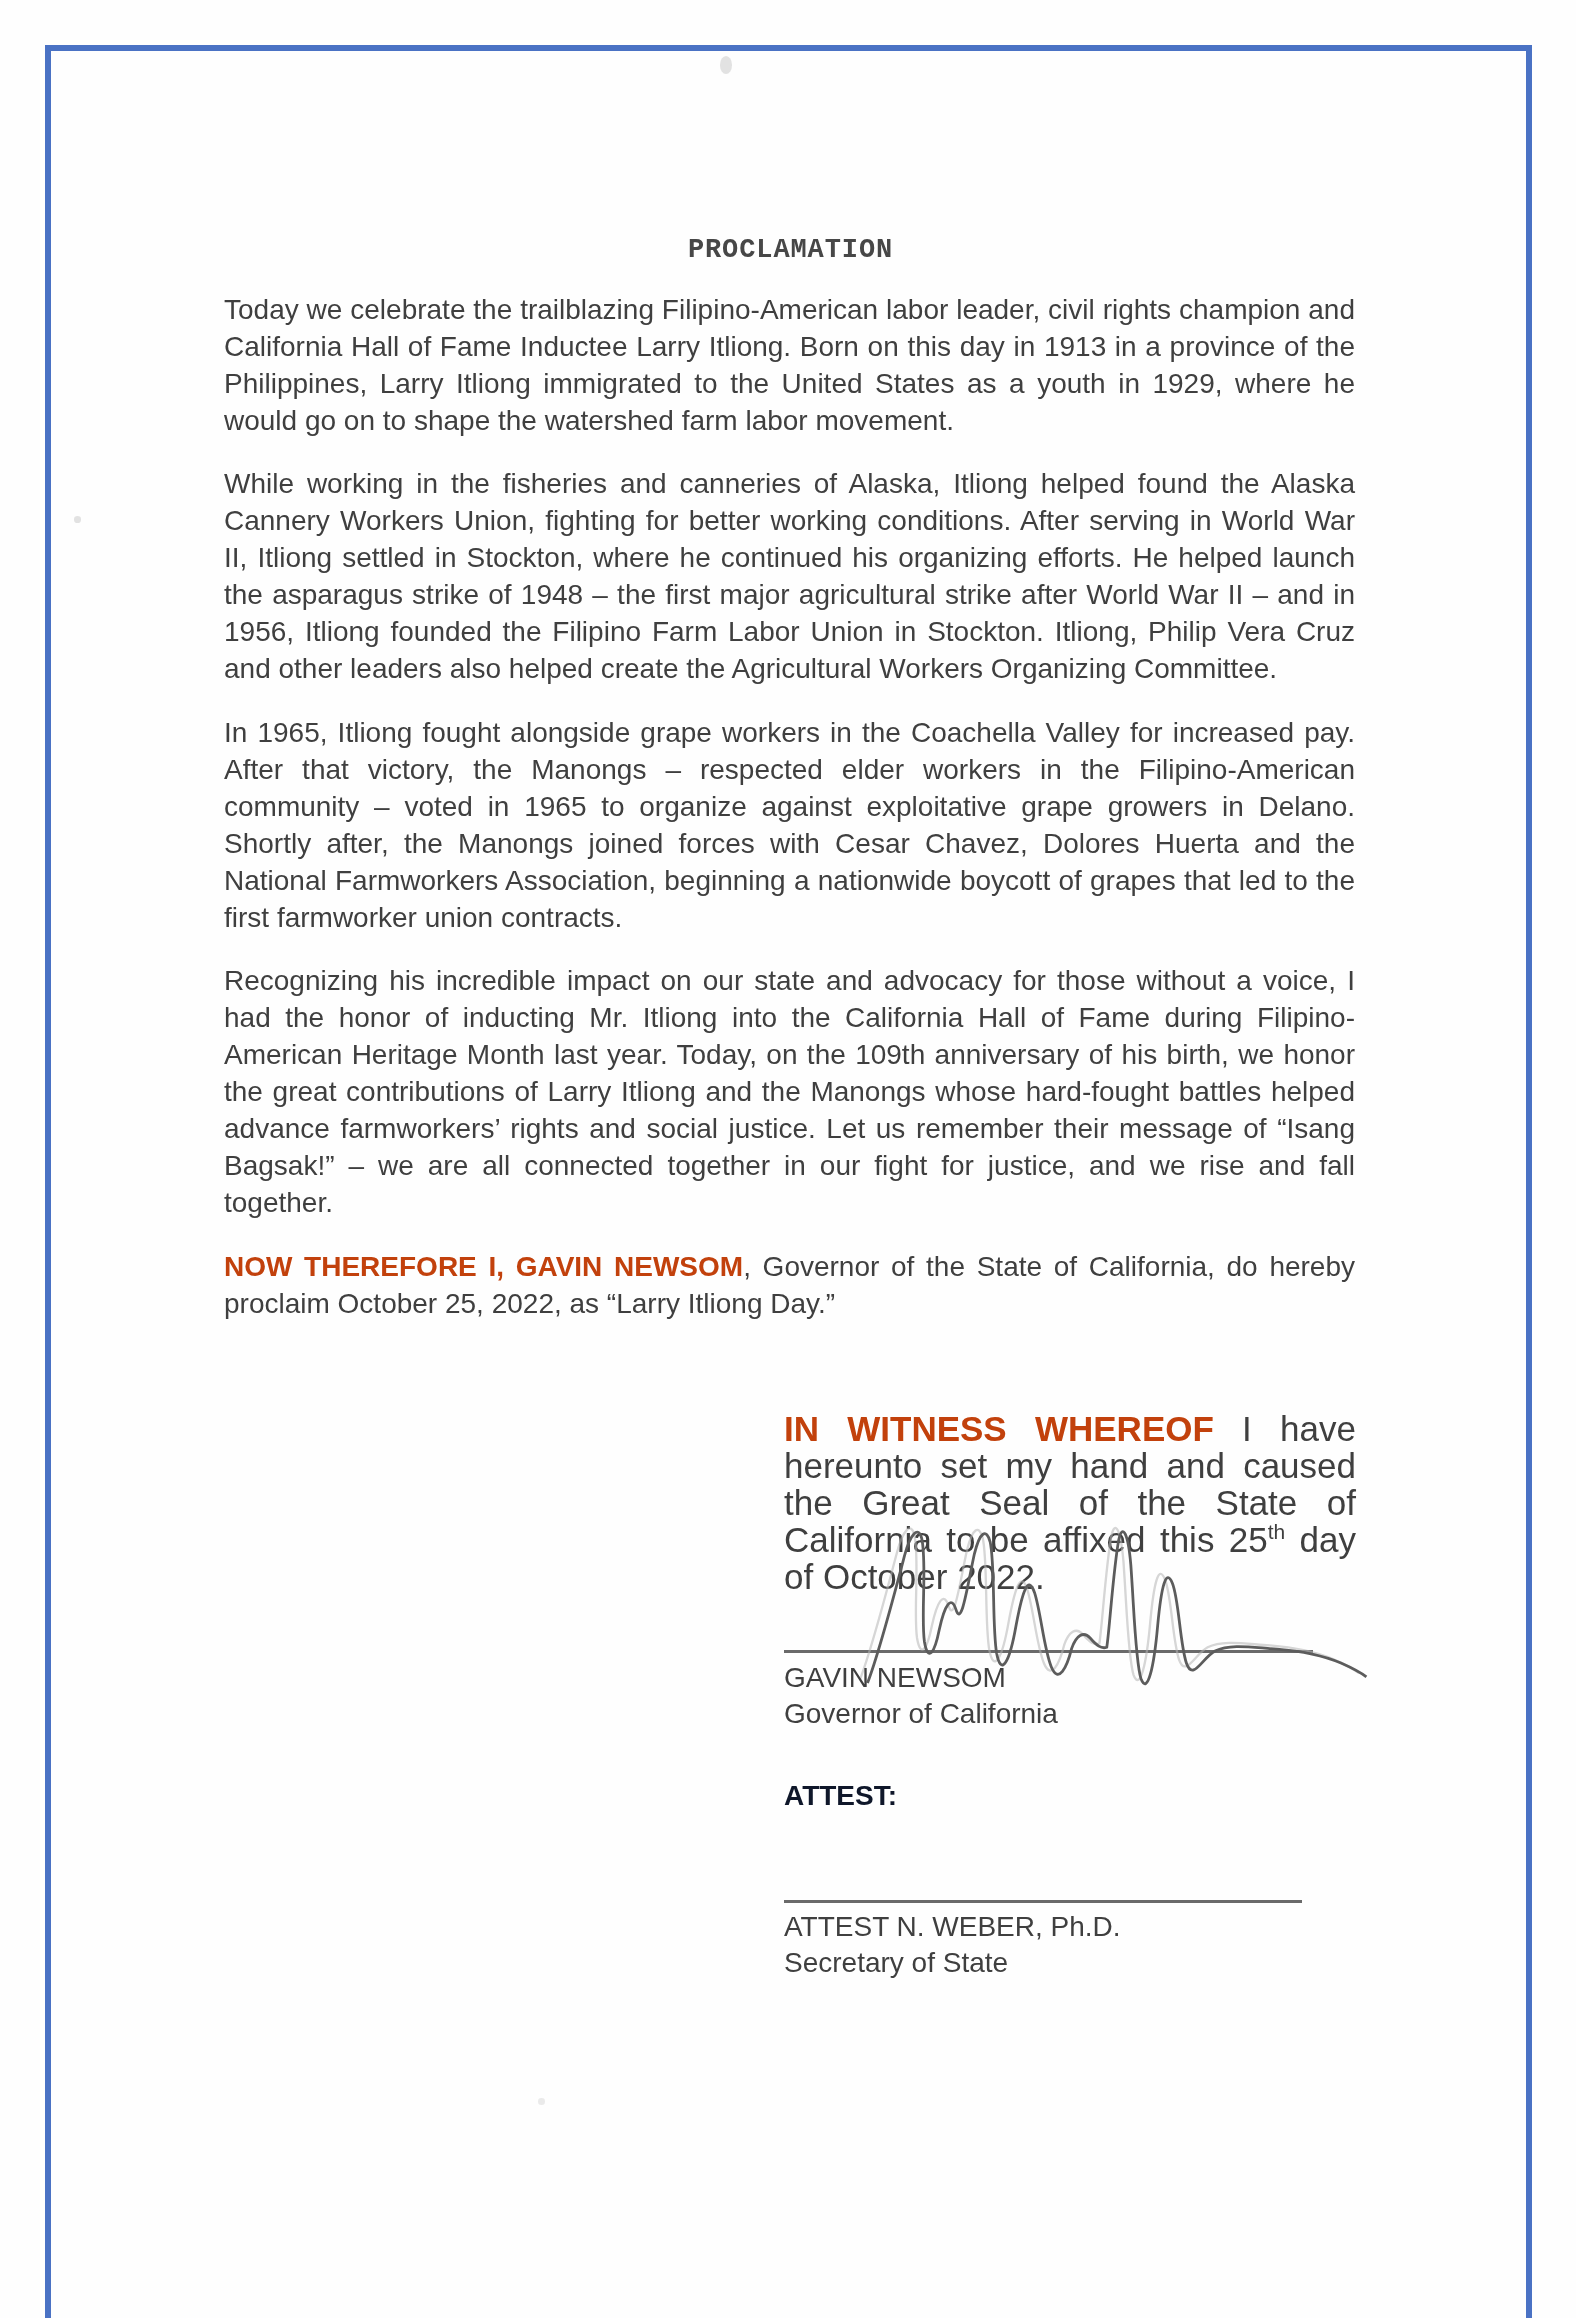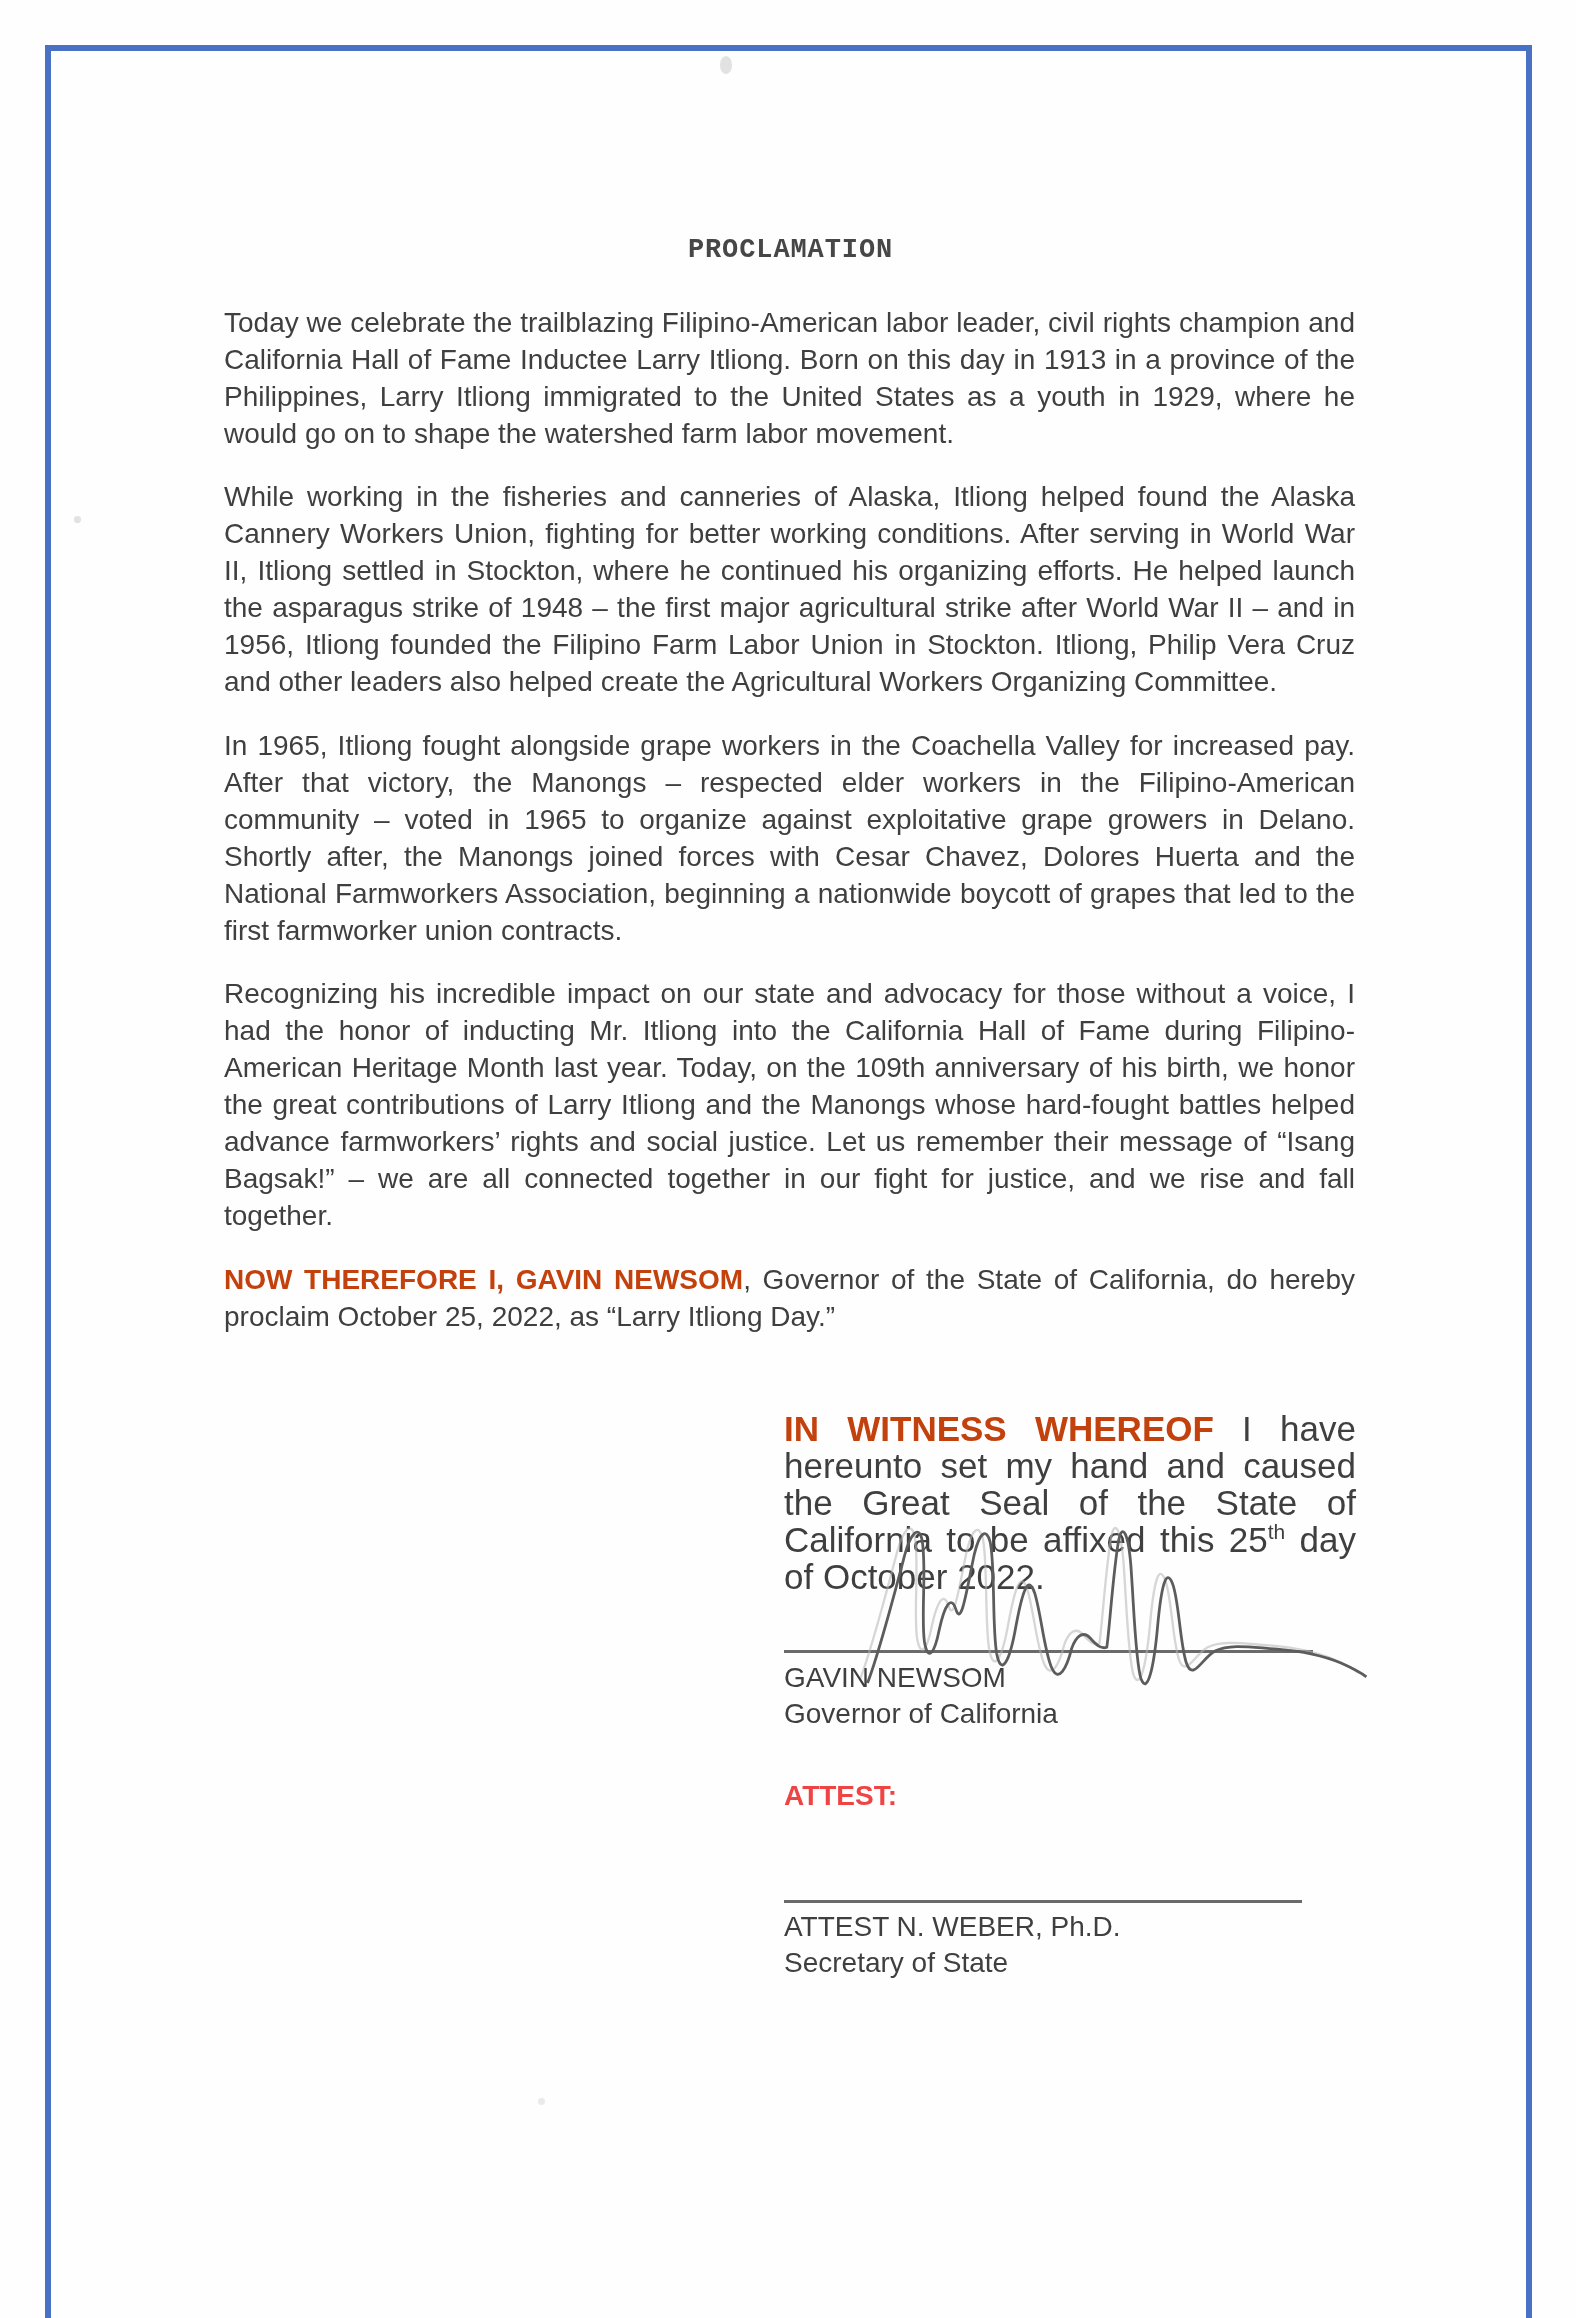--- a/index.html
+++ b/index.html
@@ -46,21 +46,20 @@
     letter-spacing: 0.9px;
     color: #474747;
     font-family: Liberation Mono, monospace;
   }
   .body-text {
     position: absolute;
     left: 224px; top: 291px; width: 1131px;
     font-size: 28px;
     line-height: 37px;
     text-align: justify;
-    margin-top: 13px;
   }
   .body-text p { margin: 0 0 26.4px 0; }
   .bold-run { font-weight: 700; color: #c2410c; }
   .witness-block {
     position: absolute;
     left: 784px; top: 1410px; width: 572px;
     font-size: 35px;
     line-height: 37px;
     text-align: justify;
   }
@@ -80,21 +79,21 @@
     position: absolute;
     left: 784px; top: 1660px;
     font-size: 28px;
     line-height: 36px;
   }
   .attest-label {
     position: absolute;
     left: 784px; top: 1780px;
     font-size: 28px;
     font-weight: 700;
-    color: #ef4444;
+    color: #0f172a;
   }
   .attest-line {
     position: absolute;
     left: 784px; top: 1900px; width: 518px;
     border-top: 3.7px solid var(--line-gray);
   }
   .attest-block {
     position: absolute;
     left: 784px; top: 1909px;
     font-size: 28px;

